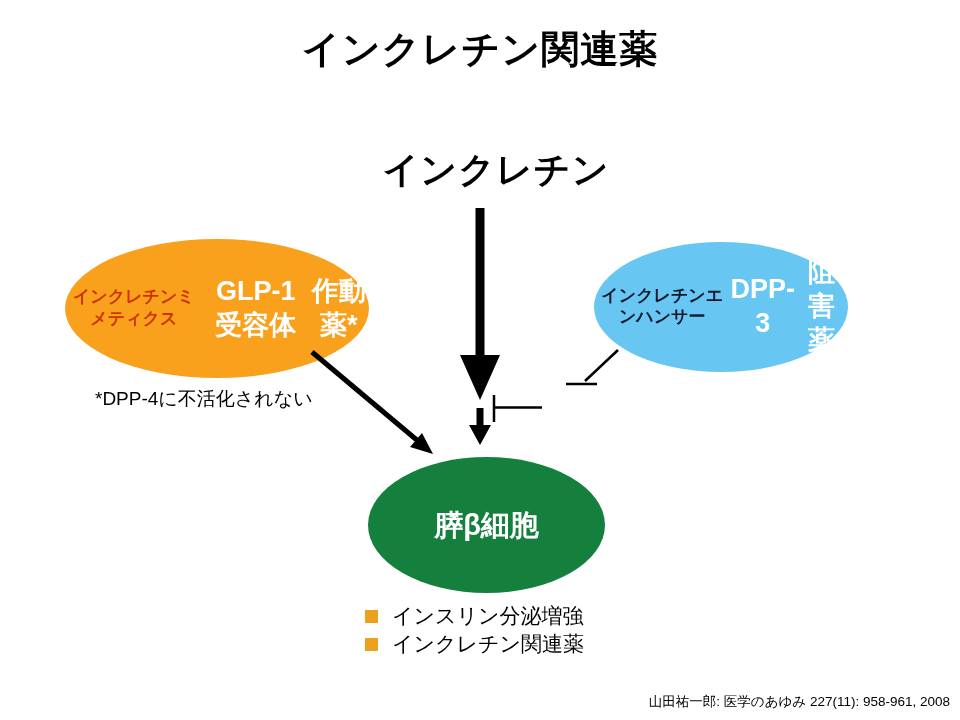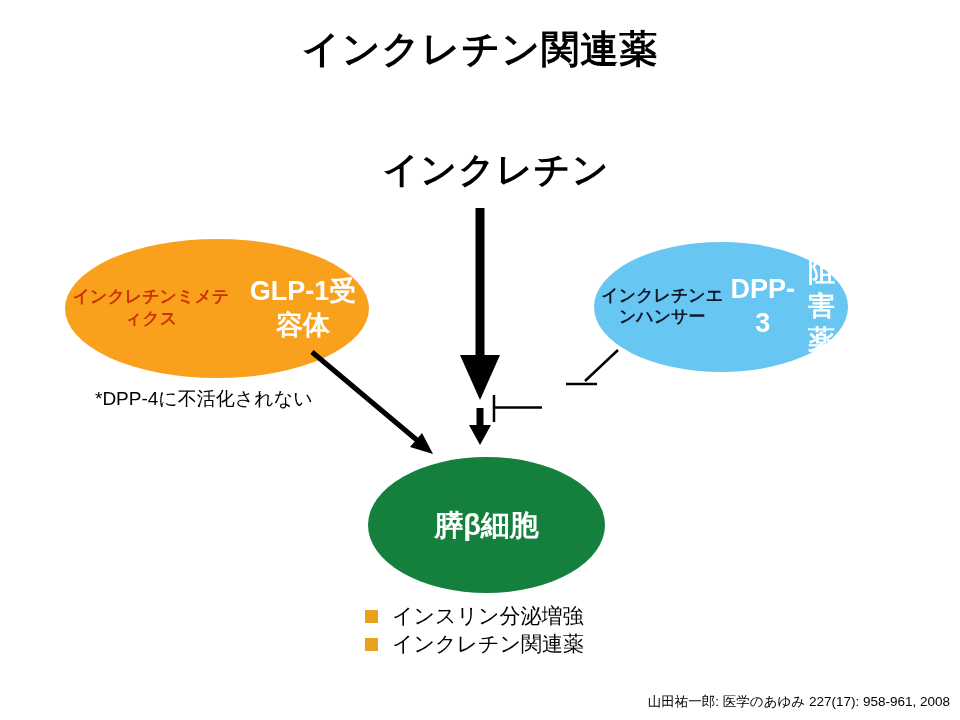--- a/index.html
+++ b/index.html
@@ -39,20 +39,21 @@
 
 <div class="slide">
 
   <div class="abs incretin-label">インクレチン</div>
 
   <div class="abs slide-title">インクレチン関連薬</div>
 
   <div class="abs ellipse el-orange" style="background: rgb(249, 161, 28);">
     <div class="tag" style="color: rgb(204, 51, 0);">インクレチンミメティクス</div>
     <div class="big">GLP-1受容体</div>
+    <div class="big">作動薬*</div>
   </div>
 
   <div class="abs ellipse el-blue" style="background: rgb(103, 199, 242);">
     <div class="tag" style="color: #0f172a;">インクレチンエンハンサー</div>
     <div class="big">DPP-3</div>
     <div class="big">阻害薬</div>
   </div>
 
   <div class="abs ellipse el-pink" style="background: #15803d;">
     <div class="big">膵β細胞</div>
@@ -65,21 +66,21 @@
     <div class="effect-row">
       <span class="bullet" style="background: rgb(233, 161, 30);"></span>
       <span>インスリン分泌増強</span>
     </div>
     <div class="effect-row">
       <span class="bullet" style="background: rgb(233, 161, 30);"></span>
       <span>インクレチン関連薬</span>
     </div>
   </div>
 
-  <div class="abs citation">山田祐一郎: 医学のあゆみ 227(17): 958-961, 2008</div>
+  <div class="abs citation">山田祐一郎: 医学のあゆみ 227(11): 958-961, 2008</div>
 
   <svg class="arrow-layer" width="960" height="720" viewBox="0 0 960 720">
 
     <path d="M475.5 208 L484.5 208 L484.5 355 L500 355 L480 400 L460 355 L475.5 355 Z" fill="#000000"></path>
 
     <path d="M476.5 408 L483.5 408 L483.5 425 L491 425 L480 445 L469 425 L476.5 425 Z" fill="#000000"></path>
 
     <g fill="none" stroke-width="2.5" stroke="#000000">
       <line x1="494" y1="395" x2="494" y2="422"></line>
       <line x1="494" y1="407.5" x2="542" y2="407.5"></line>

